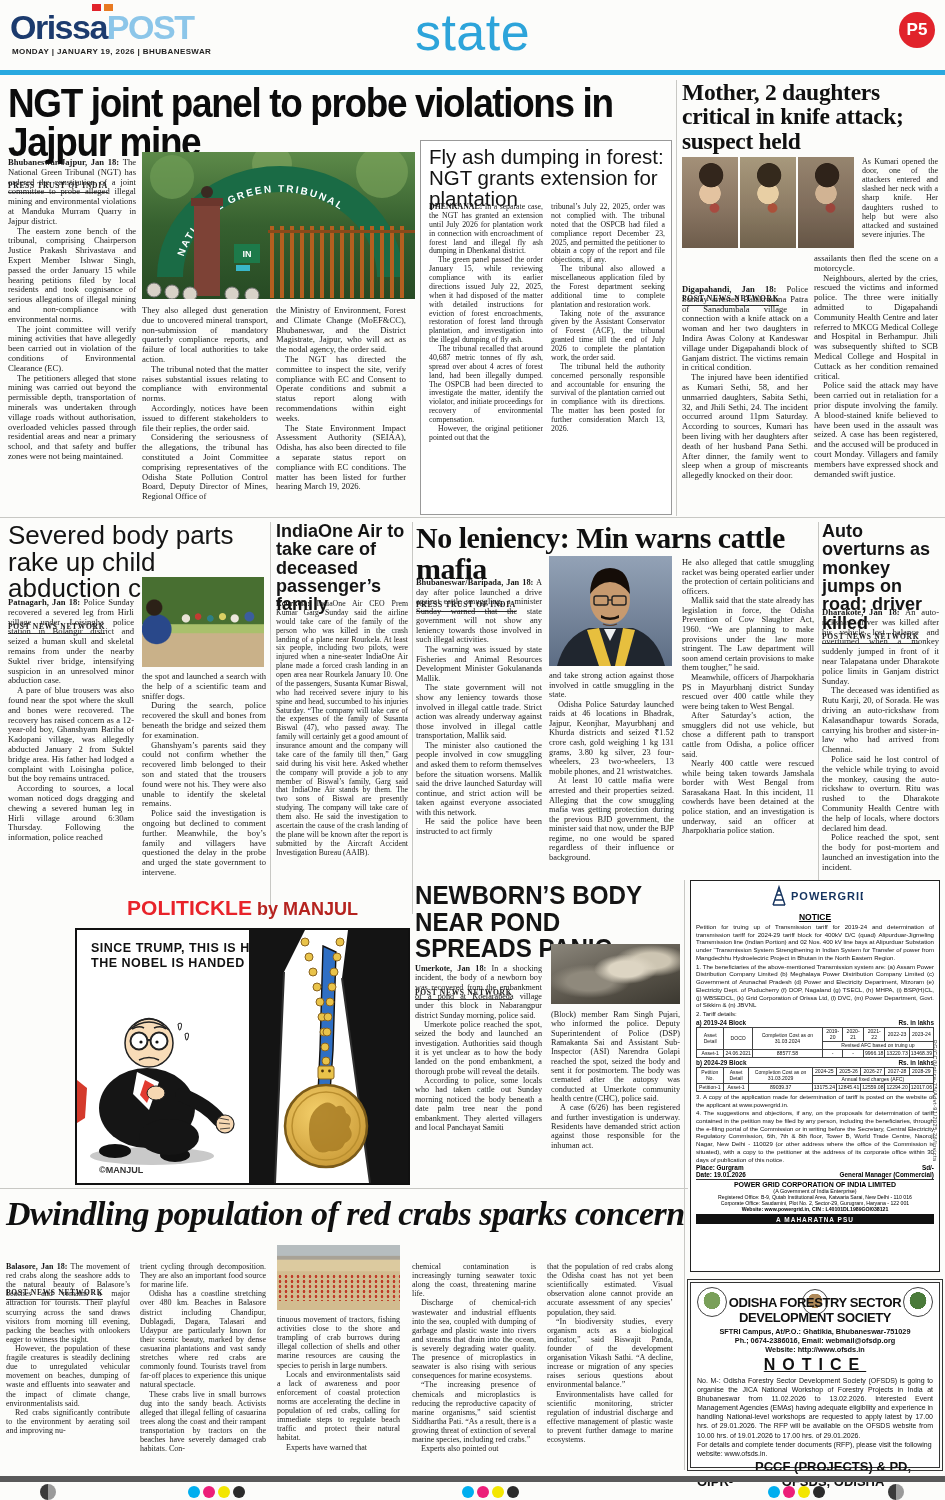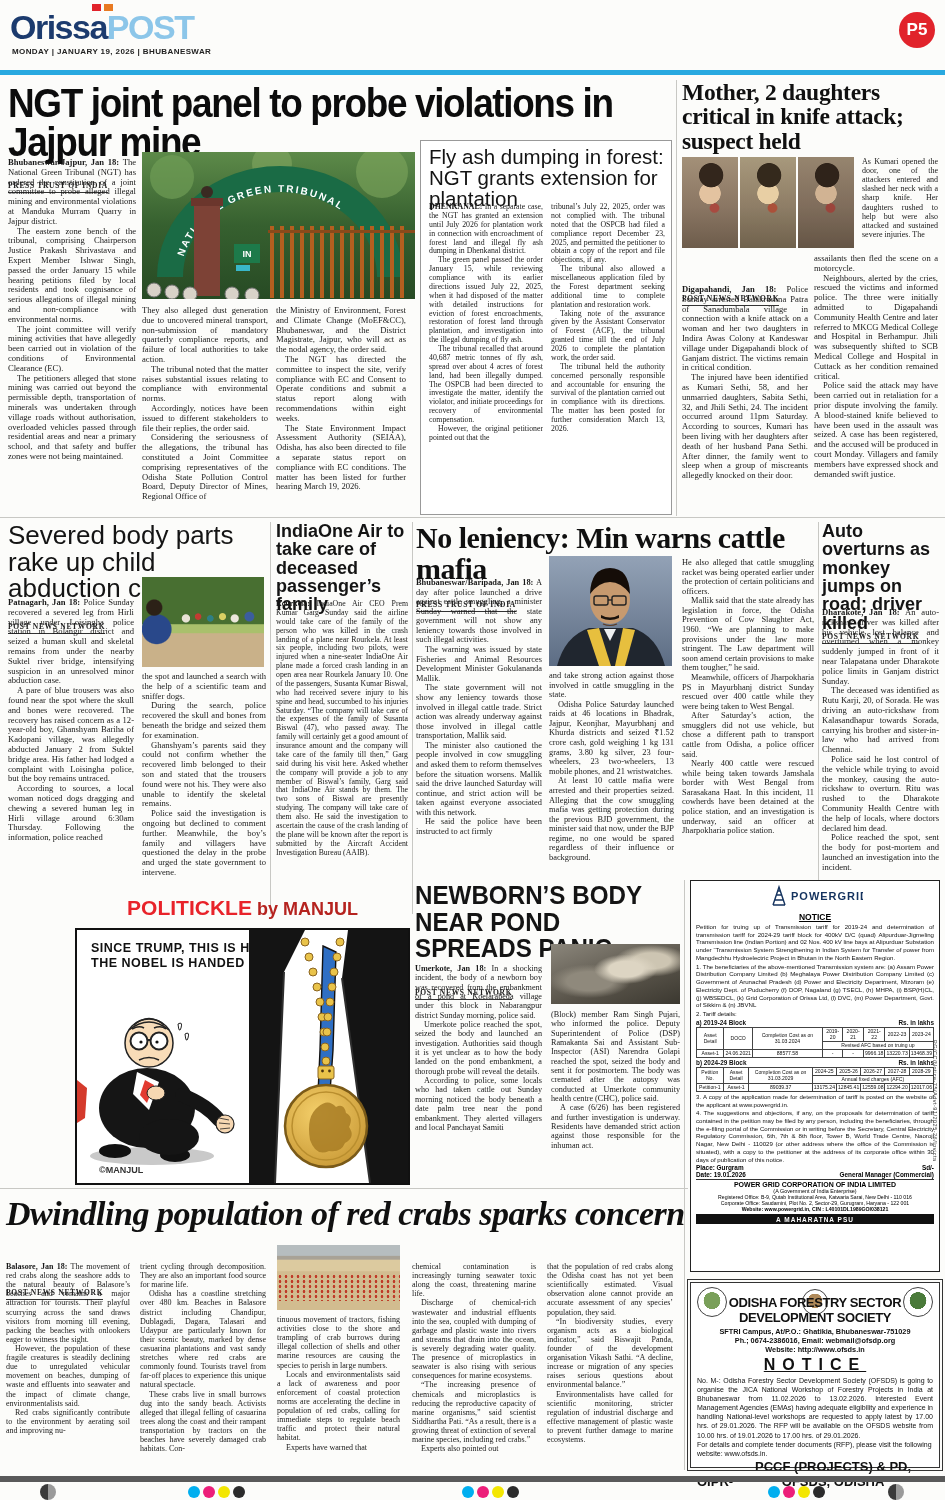--- a/index.html
+++ b/index.html
@@ -92,20 +92,21 @@
 <body>
 
 <div id="page">
 
   <div id="brand">
     <span class="b1">Orissa</span><span class="b2">POST</span>
   </div>
   <div class="mast-sq" style="left:92px;background:#e1232b;"></div>
   <div class="mast-sq" style="left:104px;background:#e87a22;"></div>
   <div id="mast-date">MONDAY | JANUARY 19, 2026 | BHUBANESWAR</div>
+  <div id="section-title">state</div>
   <div id="page-badge">P5</div>
   <div id="cyan-bar"></div>
 
   <div class="rule-h" style="left:0;top:517px;width:945px;"></div>
   <div class="rule-h" style="left:0;top:1188px;width:688px;"></div>
   <div class="rule-v" style="left:676px;top:80px;height:436px;"></div>
   <div class="rule-v" style="left:270px;top:522px;height:392px;"></div>
   <div class="rule-v" style="left:412px;top:522px;height:392px;"></div>
   <div class="rule-v" style="left:818px;top:522px;height:392px;"></div>
   <div class="rule-v" style="left:684px;top:880px;height:590px;"></div>

